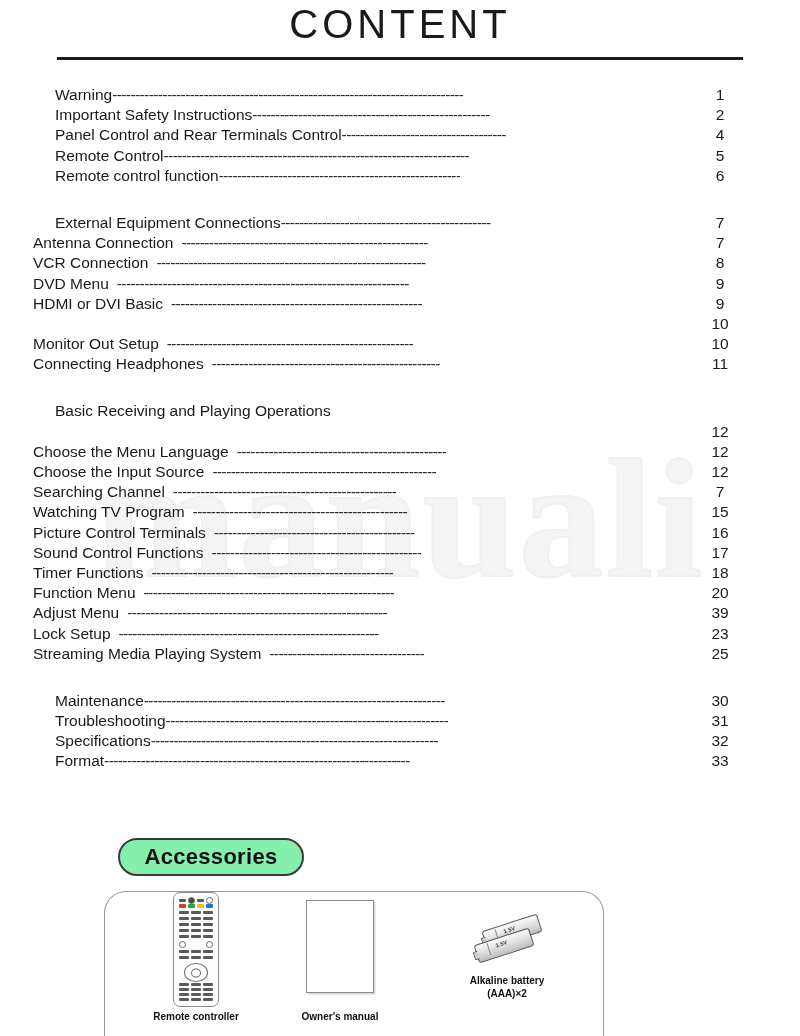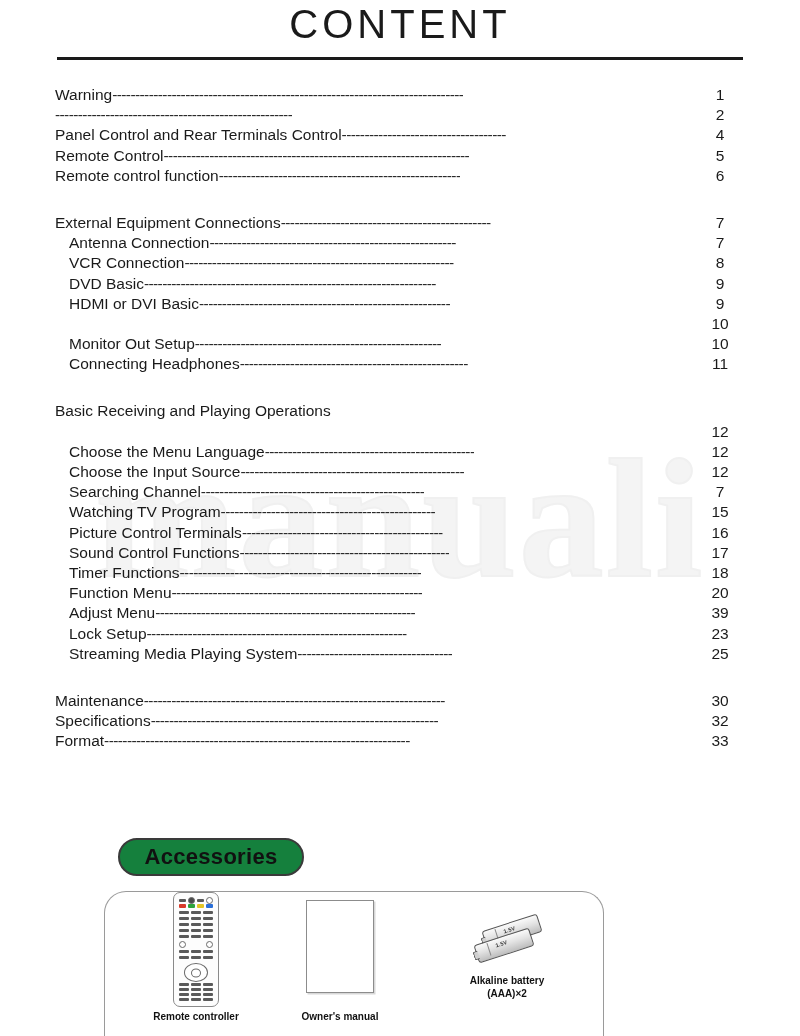--- a/index.html
+++ b/index.html
@@ -83,21 +83,21 @@
     font-size: 15.5px;
     color: #1a1a1a;
     white-space: nowrap;
   }
   .toc-row .label-wrap {
     display: flex;
     align-items: baseline;
     overflow: hidden;
   }
   .toc-row.level-0 .label-wrap { padding-left: 55px; }
-  .toc-row.level-1 .label-wrap { padding-left: 69px; }
+  .toc-row.level-1 .label-wrap { padding-left: 33px; gap: 8px; }
   .toc-label {
     flex: 0 0 auto;
   }
   .toc-dots {
     flex: 0 0 auto;
     font-size: 15.5px;
     letter-spacing: -0.6px;
     overflow: hidden;
     color: #2a2a2a;
   }
@@ -119,21 +119,21 @@
     height: 206px;
     z-index: 2;
   }
   #accessories-pill {
     position: absolute;
     left: 118px;
     top: 8px;
     width: 186px;
     height: 38px;
     box-sizing: border-box;
-    background: #15803d;
+    background: #86efac;
     border: 2px solid #3a3a3a;
     border-radius: 19px;
     display: flex;
     align-items: center;
     justify-content: center;
     font-size: 22px;
     font-weight: bold;
     color: #111;
     letter-spacing: 0.3px;
   }
@@ -287,20 +287,21 @@
     <div class="toc-group">
       <div class="toc-row level-0">
         <span class="label-wrap">
           <span class="toc-label">Warning</span>
           <span class="toc-dots">-----------------------------------------------------------------------------</span>
         </span>
         <span class="toc-page">1</span>
       </div>
       <div class="toc-row level-0">
         <span class="label-wrap">
+          <span class="toc-label">Important Safety Instructions</span>
           <span class="toc-dots">----------------------------------------------------</span>
         </span>
         <span class="toc-page">2</span>
       </div>
       <div class="toc-row level-0">
         <span class="label-wrap">
           <span class="toc-label">Panel Control and Rear Terminals Control</span>
           <span class="toc-dots">------------------------------------</span>
         </span>
         <span class="toc-page">4</span>
@@ -338,21 +339,21 @@
       </div>
       <div class="toc-row level-1">
         <span class="label-wrap">
           <span class="toc-label">VCR Connection</span>
           <span class="toc-dots">-----------------------------------------------------------</span>
         </span>
         <span class="toc-page">8</span>
       </div>
       <div class="toc-row level-1">
         <span class="label-wrap">
-          <span class="toc-label">DVD Basic</span>
+          <span class="toc-label">DVD Menu</span>
           <span class="toc-dots">----------------------------------------------------------------</span>
         </span>
         <span class="toc-page">9</span>
       </div>
       <div class="toc-row level-1">
         <span class="label-wrap">
           <span class="toc-label">HDMI or DVI Basic</span>
           <span class="toc-dots">-------------------------------------------------------</span>
         </span>
         <span class="toc-page">9</span>
@@ -466,20 +467,27 @@
       </div>
     </div>
     <div class="group-gap"></div>
     <div class="toc-group">
       <div class="toc-row level-0">
         <span class="label-wrap">
           <span class="toc-label">Maintenance</span>
           <span class="toc-dots">------------------------------------------------------------------</span>
         </span>
         <span class="toc-page">30</span>
+      </div>
+      <div class="toc-row level-0">
+        <span class="label-wrap">
+          <span class="toc-label">Troubleshooting</span>
+          <span class="toc-dots">--------------------------------------------------------------</span>
+        </span>
+        <span class="toc-page">31</span>
       </div>
       <div class="toc-row level-0">
         <span class="label-wrap">
           <span class="toc-label">Specifications</span>
           <span class="toc-dots">---------------------------------------------------------------</span>
         </span>
         <span class="toc-page">32</span>
       </div>
       <div class="toc-row level-0">
         <span class="label-wrap">

